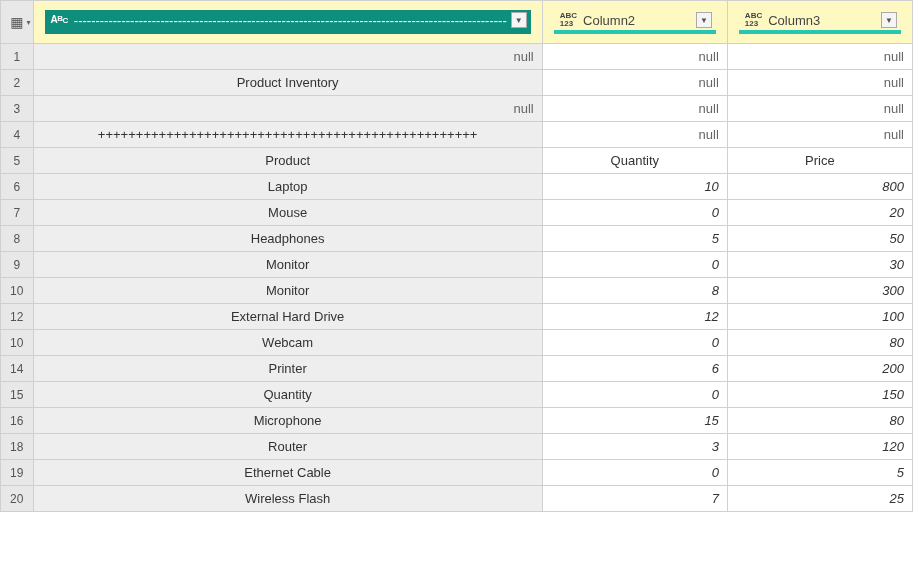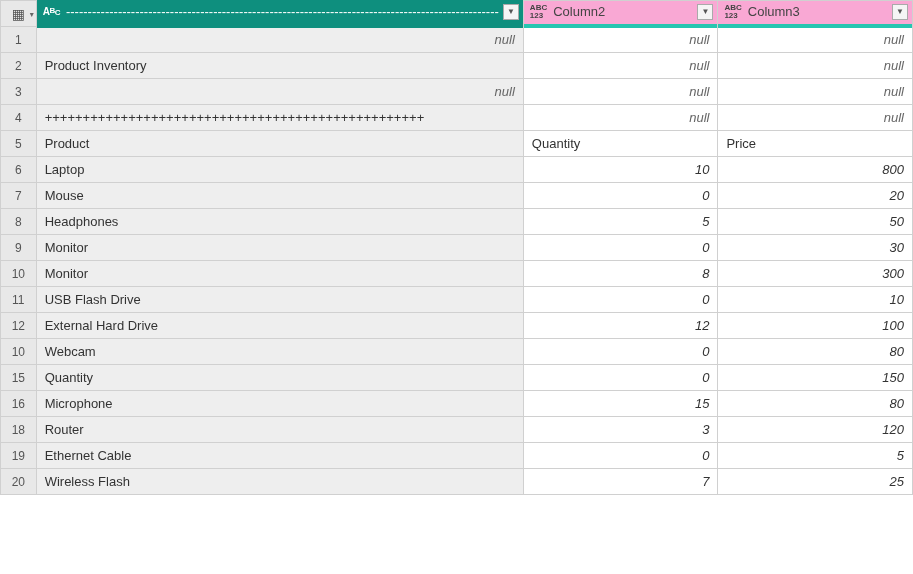--- a/index.html
+++ b/index.html
@@ -44,22 +44,22 @@
   }
   .rownum {
     width: 36px;
     background: #e8e8e8;
     text-align: center;
     color: #555;
     font-size: 12px;
   }
   .hdr {
     position: relative;
-    background: #f9a8d4;
-    padding: 0;
+    background: #fef9c3;
+    padding: 11px;
   }
   .hdr-inner {
     display: flex;
     align-items: center;
     height: 100%;
     padding: 0 4px 0 6px;
   }
   .type-icon {
     font-size: 10px;
     color: #444;
@@ -99,24 +99,23 @@
   .col2 { width: 196px; }
   .col3 { width: 196px; }
   .selected-hdr .hdr-inner { background: #0e8f7e; }
   .selected-hdr .col-name { color: #fff; }
   .selected-hdr .type-icon { color: #fff; }
   .cell {
     padding: 0 8px;
     background: #fff;
   }
   .cell.first { background: #eee; }
-  .txt-left { text-align: left; }
+  .txt-left { text-align: center; }
   .txt-right { text-align: right; }
   .null-val {
-    font-style: italic;
     color: #666;
   }
   .num-val {
     font-style: italic;
     color: #333;
   }
 </style>
 </head>
 <body>
 
@@ -210,38 +209,38 @@
       <div class="cell col2 txt-right"><span class="num-val">0</span></div>
       <div class="cell col3 txt-right"><span class="num-val">30</span></div>
     </div>
     <div class="row">
       <div class="rownum">10</div>
       <div class="cell first col1 txt-left"><span>Monitor</span></div>
       <div class="cell col2 txt-right"><span class="num-val">8</span></div>
       <div class="cell col3 txt-right"><span class="num-val">300</span></div>
     </div>
     <div class="row">
-      <div class="rownum">11</div>
-      <div class="cell first col1 txt-left"><span>USB Flash Drive</span></div>
-      <div class="cell col2 txt-right"><span class="num-val">0</span></div>
-      <div class="cell col3 txt-right"><span class="num-val">10</span></div>
-    </div>
-    <div class="row">
       <div class="rownum">12</div>
       <div class="cell first col1 txt-left"><span>External Hard Drive</span></div>
       <div class="cell col2 txt-right"><span class="num-val">12</span></div>
       <div class="cell col3 txt-right"><span class="num-val">100</span></div>
     </div>
     <div class="row">
       <div class="rownum">10</div>
       <div class="cell first col1 txt-left"><span>Webcam</span></div>
       <div class="cell col2 txt-right"><span class="num-val">0</span></div>
       <div class="cell col3 txt-right"><span class="num-val">80</span></div>
     </div>
     <div class="row">
+      <div class="rownum">14</div>
+      <div class="cell first col1 txt-left"><span>Printer</span></div>
+      <div class="cell col2 txt-right"><span class="num-val">6</span></div>
+      <div class="cell col3 txt-right"><span class="num-val">200</span></div>
+    </div>
+    <div class="row">
       <div class="rownum">15</div>
       <div class="cell first col1 txt-left"><span>Quantity</span></div>
       <div class="cell col2 txt-right"><span class="num-val">0</span></div>
       <div class="cell col3 txt-right"><span class="num-val">150</span></div>
     </div>
     <div class="row">
       <div class="rownum">16</div>
       <div class="cell first col1 txt-left"><span>Microphone</span></div>
       <div class="cell col2 txt-right"><span class="num-val">15</span></div>
       <div class="cell col3 txt-right"><span class="num-val">80</span></div>

